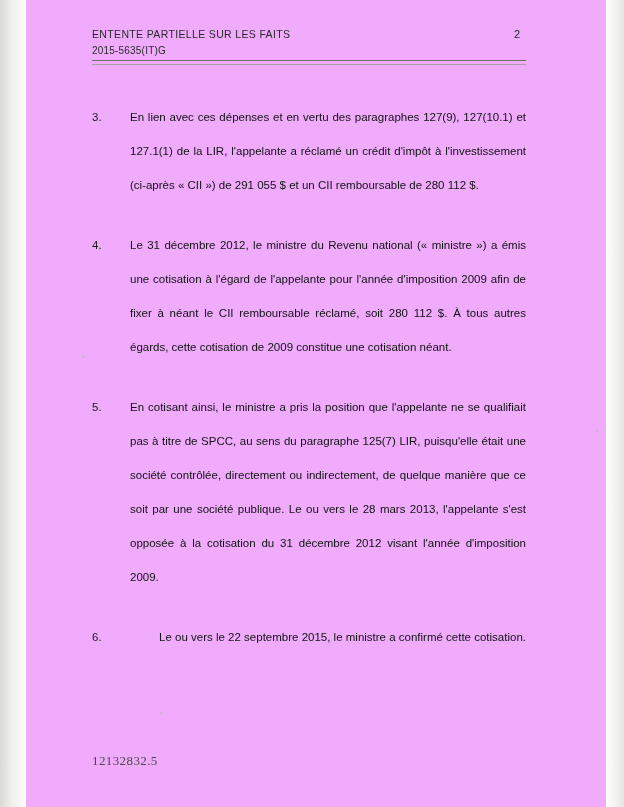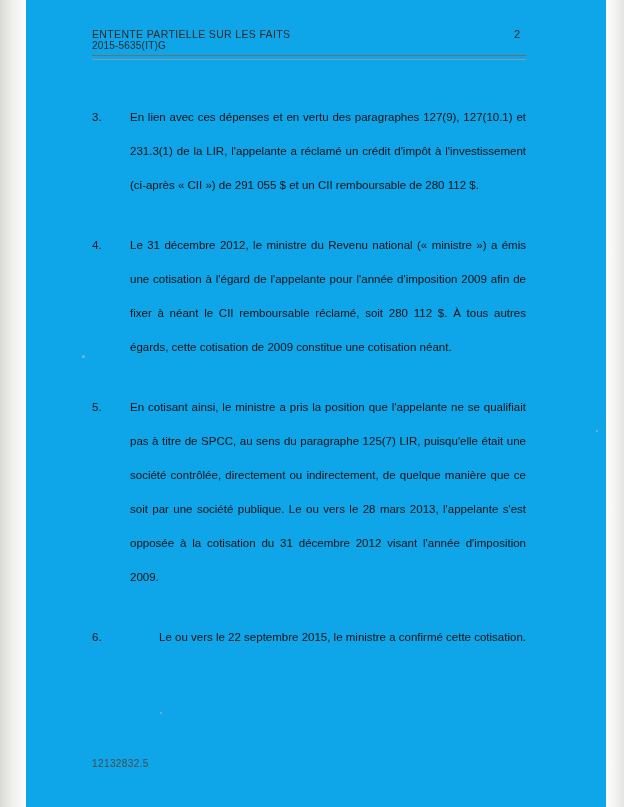--- a/index.html
+++ b/index.html
@@ -11,21 +11,21 @@
     height: 807px;
     background: #ffffff;
     font-family: "Liberation Sans", sans-serif;
     color: #1a1a1a;
     overflow: hidden;
   }
   .page {
     position: relative;
     width: 624px;
     height: 807px;
-    background: #0ea5e9;
+    background: #f0abfc;
   }
   
   .page::before {
     content: "";
     position: absolute;
     left: 0; top: 0; bottom: 0;
     width: 26px;
     background: linear-gradient(to right, #d9d9d6 0%, #efefec 45%, #fdfdfc 100%);
     pointer-events: none;
   }
@@ -57,20 +57,21 @@
   }
   .header-page {
     font-size: 11px;
     color: #2a2a2a;
     padding-right: 6px;
   }
   .header-docnum {
     font-size: 10px;
     letter-spacing: 0.2px;
     color: #2a2a2a;
+    margin-top: 5px;
   }
   .header-rule {
     margin-top: 4px;
     height: 1px;
     background: #6f6f6f;
     width: 434px;
   }
   .header-rule.second {
     margin-top: 3px;
     background: #9a9a9a;
@@ -105,23 +106,24 @@
     hyphens: none;
   }
   .para-text.last-short {
     text-align: right;
   }
 
   .footer {
     position: absolute;
     left: 92px;
     bottom: 38px;
-    font-size: 10px;
+    font-size: 13px;
     letter-spacing: 0.4px;
     color: #4a4a4a;
+    font-family: Liberation Serif, serif;
   }
 
   
   .speck {
     position: absolute;
     background: #b9b9b4;
     border-radius: 50%;
     opacity: .7;
   }
 </style>
@@ -141,21 +143,21 @@
     </div>
     <div class="header-docnum">2015-5635(IT)G</div>
     <div class="header-rule"></div>
     <div class="header-rule second"></div>
   </div>
 
   <div class="body">
 
     <div class="para">
       <div class="para-num">3.</div>
-      <div class="para-text">En lien avec ces dépenses et en vertu des paragraphes 127(9), 127(10.1) et 231.3(1) de la LIR, l'appelante a réclamé un crédit d'impôt à l'investissement (ci-après « CII ») de 291 055 $ et un CII remboursable de 280 112 $.</div>
+      <div class="para-text">En lien avec ces dépenses et en vertu des paragraphes 127(9), 127(10.1) et 127.1(1) de la LIR, l'appelante a réclamé un crédit d'impôt à l'investissement (ci-après « CII ») de 291 055 $ et un CII remboursable de 280 112 $.</div>
     </div>
 
     <div class="para">
       <div class="para-num">4.</div>
       <div class="para-text">Le 31 décembre 2012, le ministre du Revenu national (« ministre ») a émis une cotisation à l'égard de l'appelante pour l'année d'imposition 2009 afin de fixer à néant le CII remboursable réclamé, soit 280 112 $. À tous autres égards, cette cotisation de 2009 constitue une cotisation néant.</div>
     </div>
 
     <div class="para">
       <div class="para-num">5.</div>
       <div class="para-text">En cotisant ainsi, le ministre a pris la position que l'appelante ne se qualifiait pas à titre de SPCC, au sens du paragraphe 125(7) LIR, puisqu'elle était une société contrôlée, directement ou indirectement, de quelque manière que ce soit par une société publique. Le ou vers le 28 mars 2013, l'appelante s'est opposée à la cotisation du 31 décembre 2012 visant l'année d'imposition 2009.</div>

